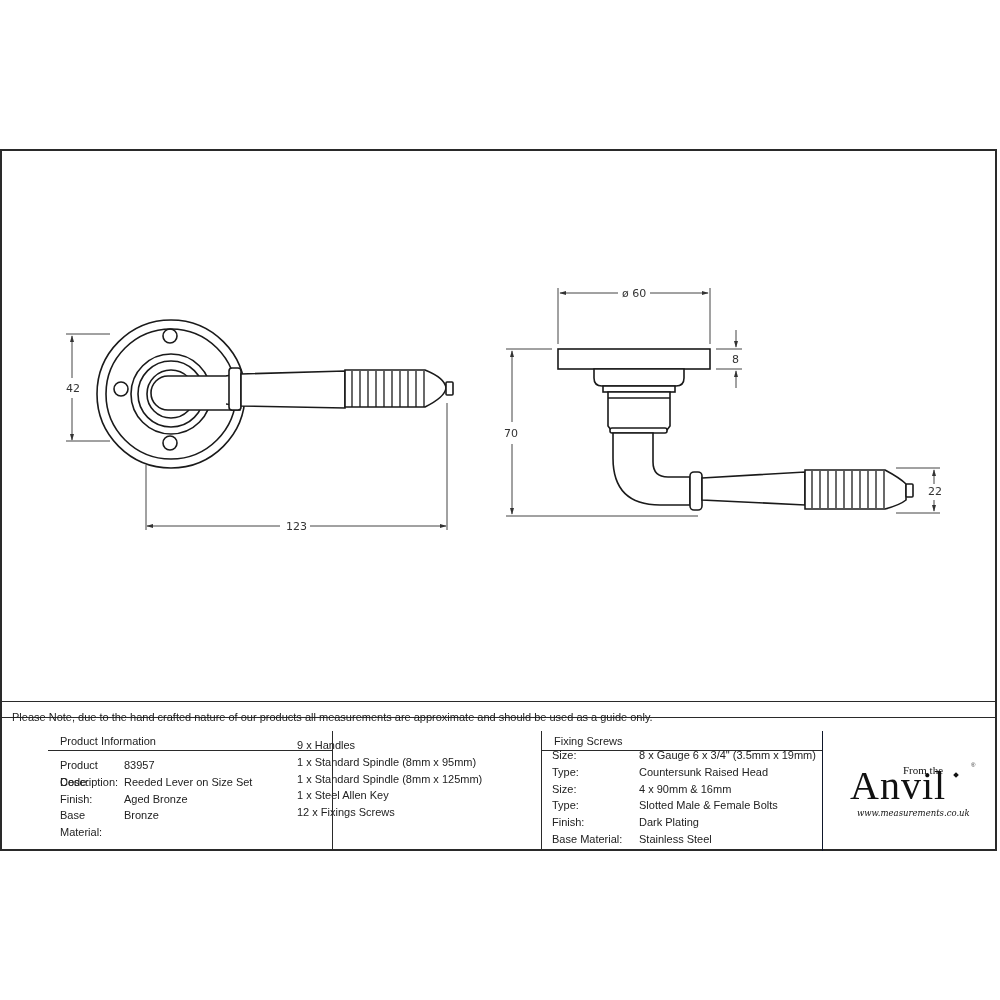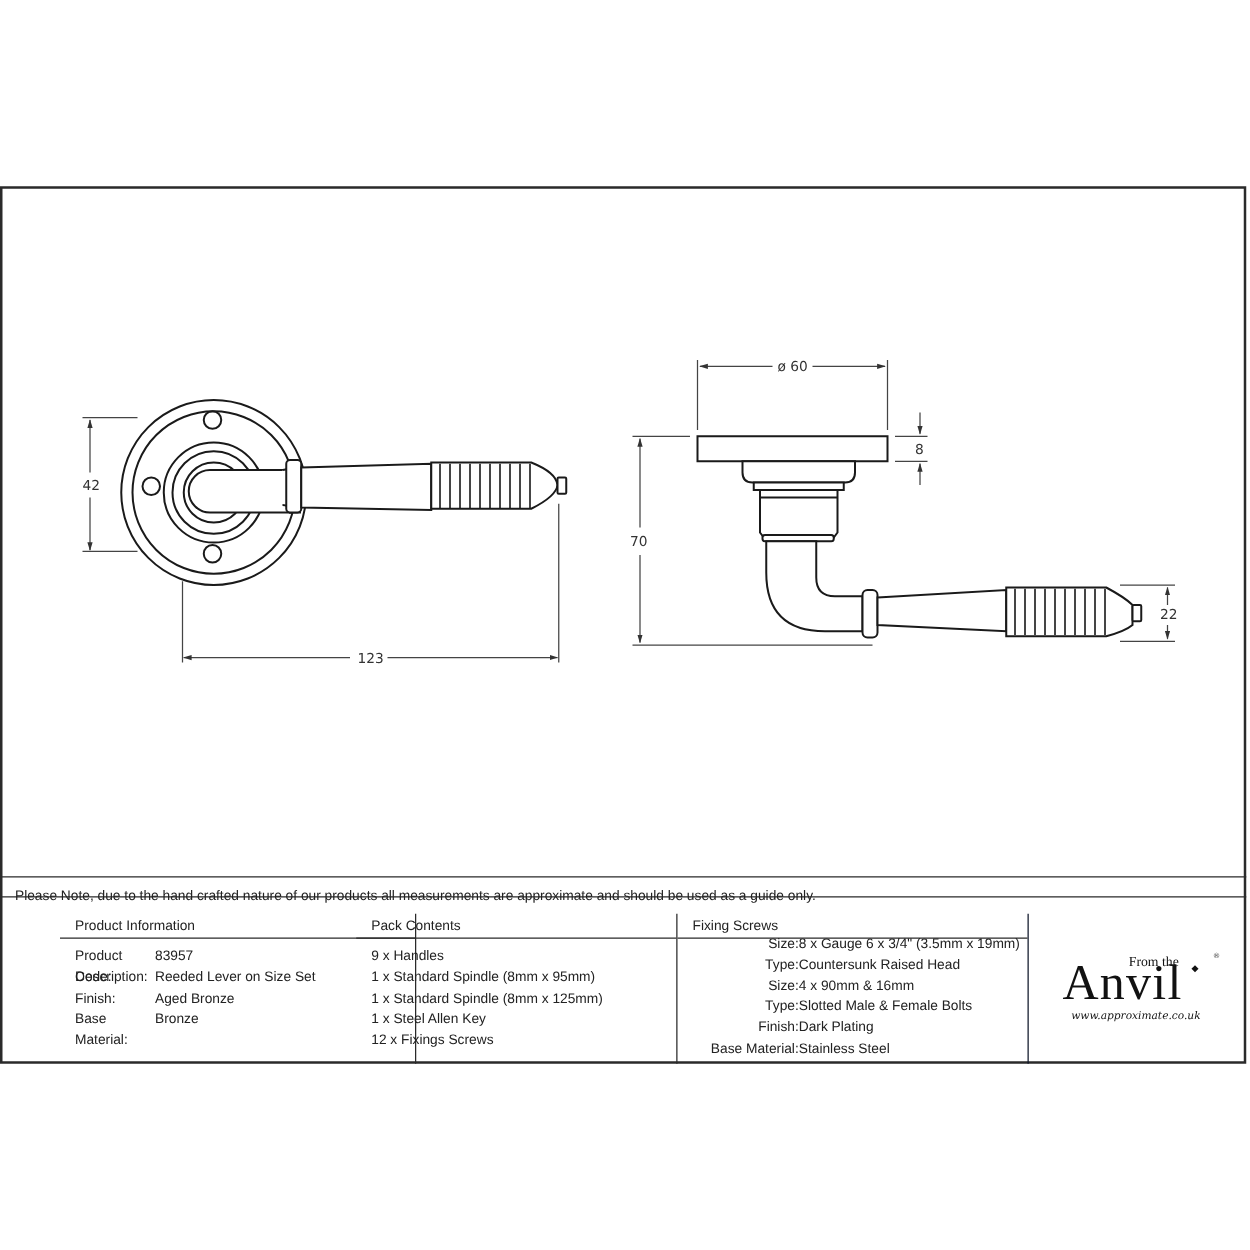--- a/index.html
+++ b/index.html
@@ -17,21 +17,21 @@
   .col1 { left: 0; width: 285px; border-right: 1px solid #2a2a2a; margin-left: 48px; }
   .col2 { left: 285px; width: 257px; border-right: 1px solid #2a2a2a; }
   .col3 { left: 542px; width: 281px; border-right: 1px solid #0f172a; }
   .col4 { left: 823px; width: 174px; }
   .col3 .hdr { margin-right: 0; }
   .rows { padding-top: 6px; }
   .row { display: flex; height: 16.8px; line-height: 16.8px; padding-left: 12px; }
   .row .k { width: 64px; }
   .col3 .rows { padding-top: 0; margin-top: -4px; }
   .col3 .row { padding-left: 10px; }
-  .col3 .row .k { width: 87px; text-align: right; }
+  .col3 .row .k { width: 87px; }
   .list-item { height: 16.8px; line-height: 16.8px; padding-left: 12px; }
   .logo { position: absolute; left: 850px; top: 762px; width: 130px; height: 60px; }
   .logo .big { position: absolute; left: 0; top: 0; font-family: "Liberation Serif", serif; font-size: 40px; color: #111; letter-spacing: 1px; }
   .logo .from { position: absolute; left: 53px; top: 2px; font-family: "Liberation Serif", serif; font-size: 11px; color: #111; }
   .logo .reg { position: absolute; left: 121px; top: 0px; font-size: 6px; color: #333; }
   .logo .url { position: absolute; left: 7px; top: 46px; font-family: "DejaVu Serif", serif; font-style: italic; font-size: 8.5px; color: #111; }
   .logo .diamond { position: absolute; left: 104px; top: 11px; width: 4px; height: 4px; background: #111; transform: rotate(45deg); }
 </style>
 </head>
 <body>
@@ -155,21 +155,20 @@
         <span>Aged Bronze</span>
       </div>
     <div class="row">
         <span class="k">Base Material:</span>
         <span>Bronze</span>
       </div>
   </div>
 </div>
 
 <div class="col col2">
-  <div class="hdr">Pack Contents</div>
   <div class="rows">
     <div class="list-item">9 x Handles</div>
     <div class="list-item">1 x Standard Spindle (8mm x 95mm)</div>
     <div class="list-item">1 x Standard Spindle (8mm x 125mm)</div>
     <div class="list-item">1 x Steel Allen Key</div>
     <div class="list-item">12 x Fixings Screws</div>
   </div>
 </div>
 
 <div class="col col3">
@@ -202,14 +201,14 @@
   </div>
 </div>
 
 <div class="col col4"></div>
 
 <div class="logo">
   <span class="big">Anvil</span>
   <span class="from">From the</span>
   <span class="diamond"></span>
   <span class="reg">®</span>
-  <span class="url">www.approximate.co.uk</span>
+  <span class="url">www.measurements.co.uk</span>
 </div>
 
 </body></html>

